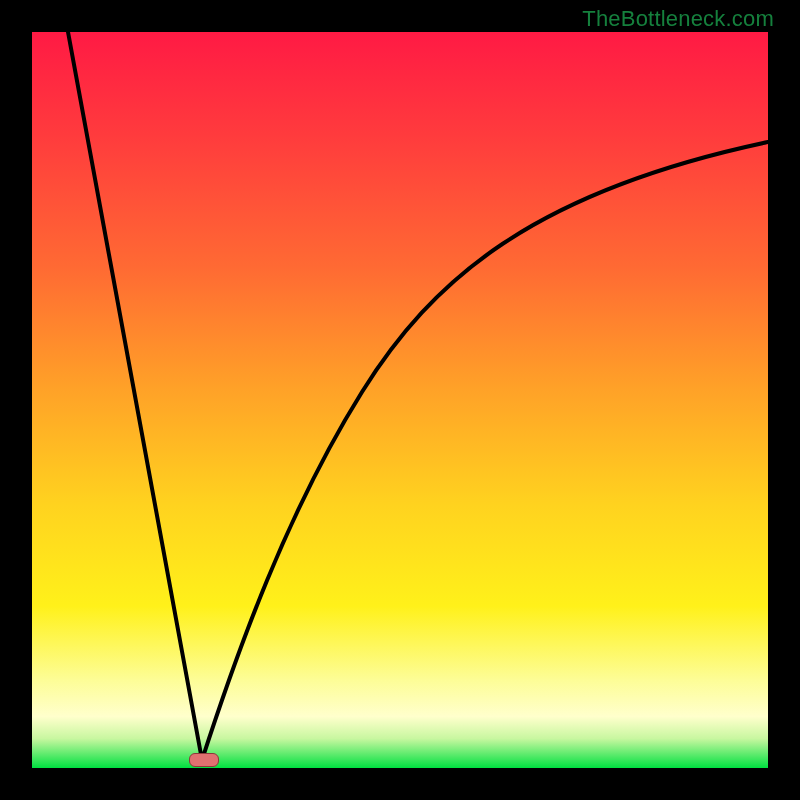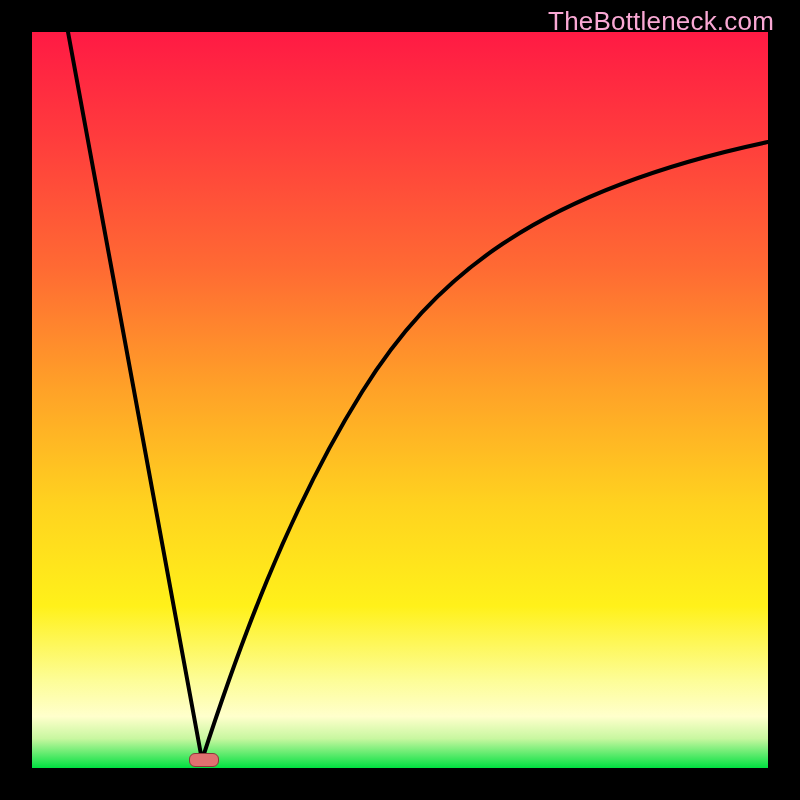--- a/index.html
+++ b/index.html
@@ -53,22 +53,22 @@
     border: 1px solid #8a3a3a;
     border-radius: 6px;
     transform: translate(-50%, -50%);
     left: 172px;   
     top: 728px;    
   }
   .watermark {
     position: absolute;
     top: 6px;
     right: 26px;
-    color: #f9a8d4;
-    font-size: 26px;
+    color: #15803d;
+    font-size: 22px;
     letter-spacing: 0.2px;
     user-select: none;
   }
 </style>
 </head>
 <body>
 
 <div class="frame">
 
   <div class="plot-area">

